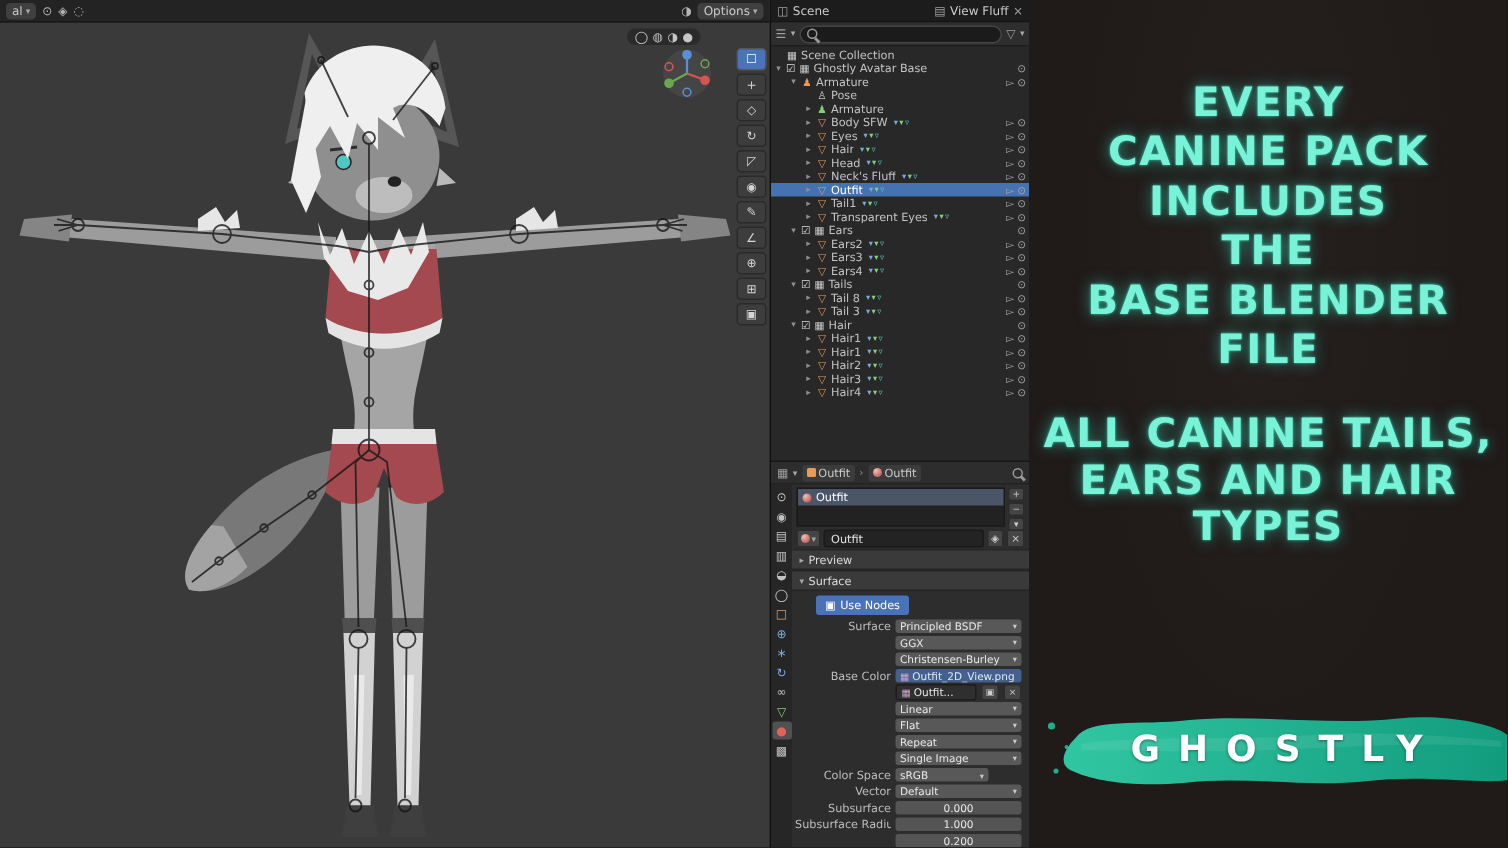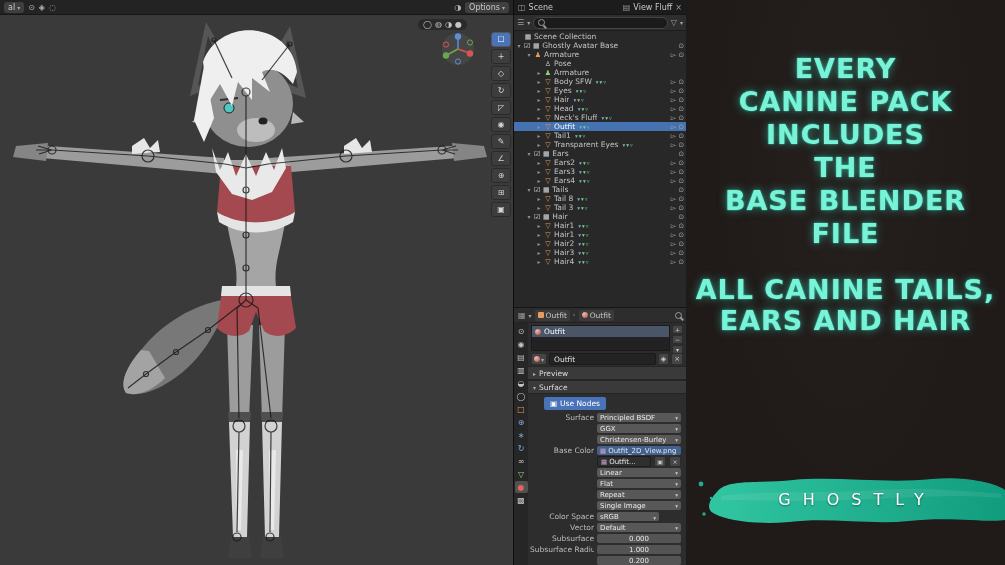--- a/index.html
+++ b/index.html
@@ -103,21 +103,21 @@
          background-image:radial-gradient(ellipse at 50% 28%,rgba(255,255,255,.025),transparent 62%);
          overflow:hidden;}
   .headline,.block{text-align:center;font-weight:bold;color:#79f3d7;letter-spacing:1px;
          text-shadow:0 0 10px rgba(62,240,205,.55),0 0 2px rgba(62,240,205,.8);}
   .headline{margin-top:24px;font-size:31px;line-height:36px;}
   .block.b1{margin-top:52px;font-size:27px;line-height:33px;}
   .block.b2{margin-top:24px;font-size:27px;line-height:31px;}
   .badge{position:absolute;right:0;top:474px;width:308px;height:50px;}
   .badge svg{position:absolute;inset:0;}
   .brand{position:absolute;inset:0;display:flex;align-items:center;justify-content:center;
-         color:#fff;font-weight:normal;font-size:16px;letter-spacing:12px;padding-left:12px;
+         color:#fff;font-weight:bold;font-size:24px;letter-spacing:12px;padding-left:12px;
          text-shadow:0 1px 2px rgba(0,0,0,.45);}
 </style>
 </head>
 <body>
 
 <div class="app">
 
   <div class="vp">
     <svg class="scene" width="513" height="565" viewBox="0 0 513 565">
       <rect width="513" height="565" fill="#3a3a3a"></rect>
@@ -778,20 +778,21 @@
     <div class="block b1">
       <div>EVERY</div>
       <div>CANINE PACK</div>
       <div>INCLUDES</div>
       <div>THE</div>
       <div>BASE BLENDER FILE</div>
     </div>
     <div class="block b2">
       <div>ALL CANINE TAILS,</div>
       <div>EARS AND HAIR</div>
+      <div>TYPES</div>
     </div>
     <div class="badge">
       <svg width="308" height="50" viewBox="0 0 308 50">
         <defs>
           <linearGradient id="tg" x1="0" y1="0" x2="1" y2="0">
             <stop offset="0" stop-color="#31c6a2"></stop>
             <stop offset="1" stop-color="#119c7e"></stop>
           </linearGradient>
         </defs>
         <circle cx="4" cy="10" r="2.4" fill="#1fae8c"></circle>

